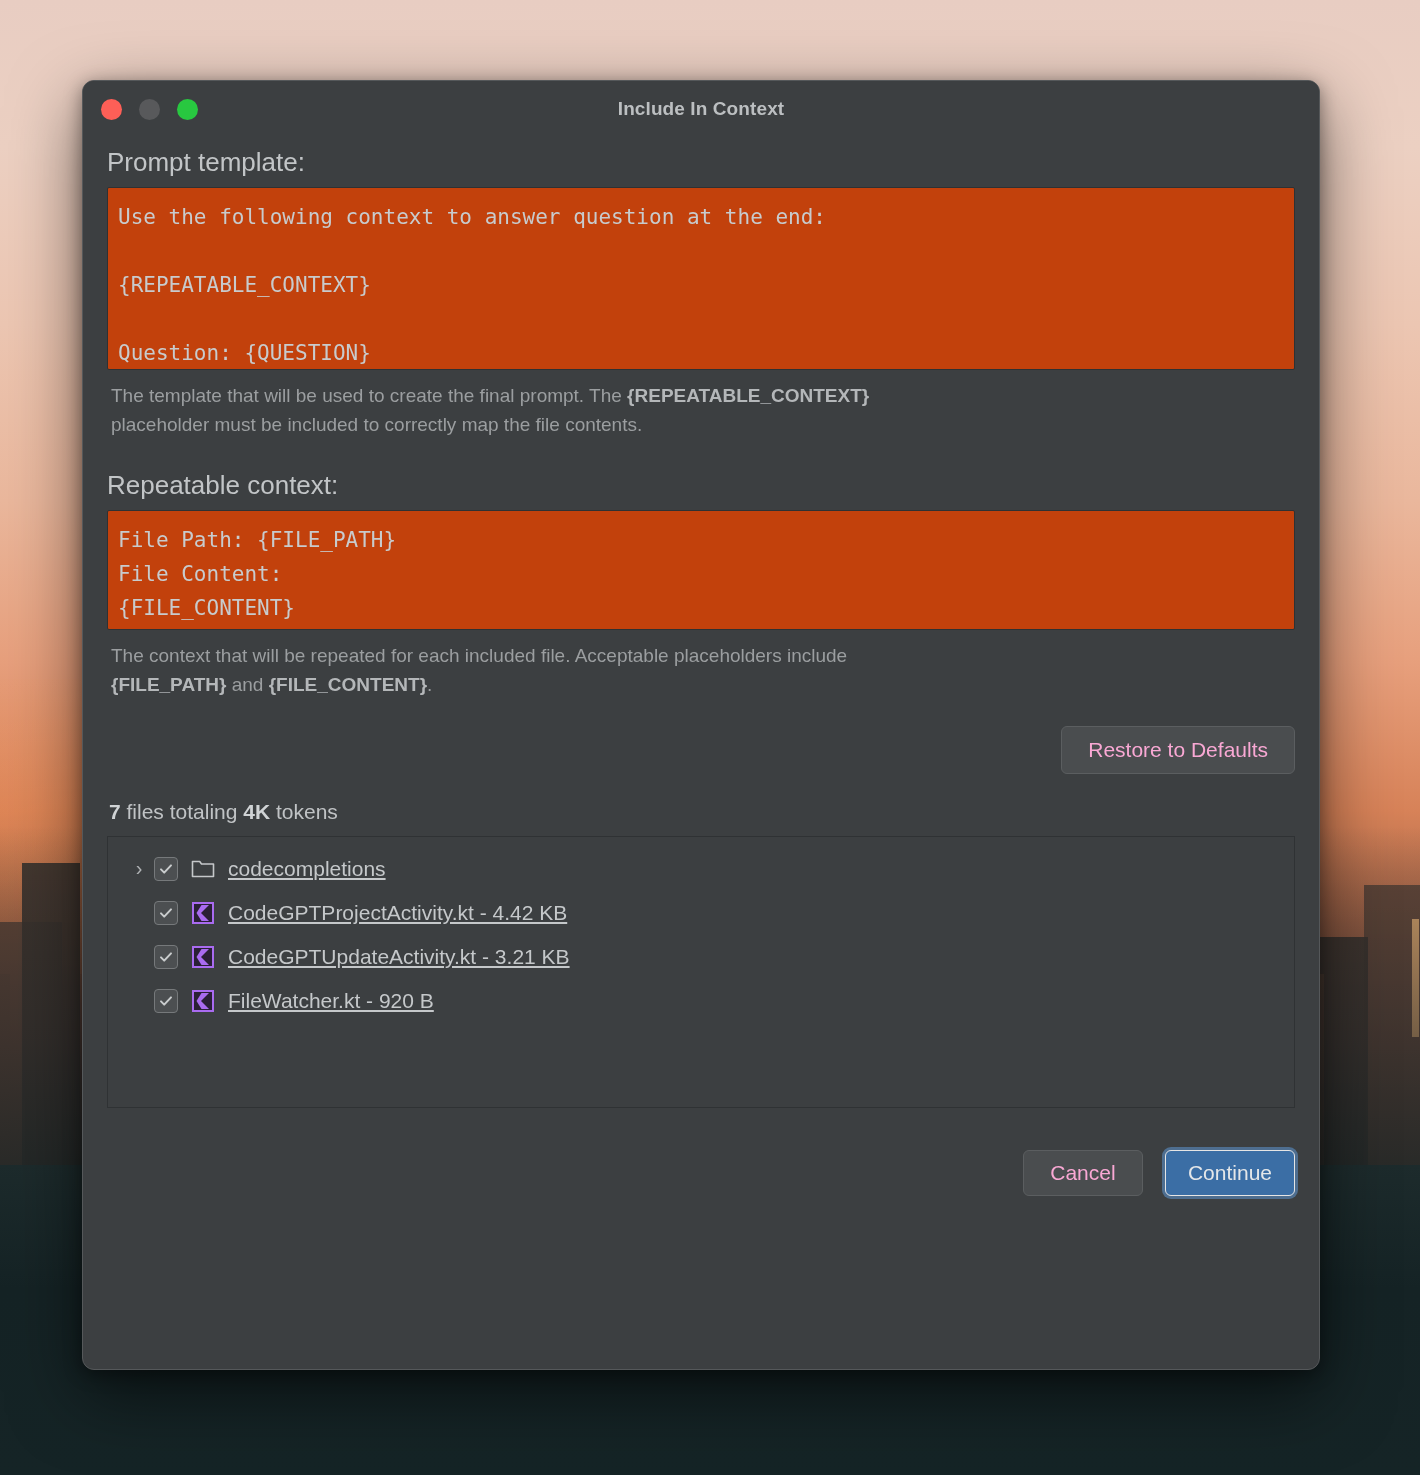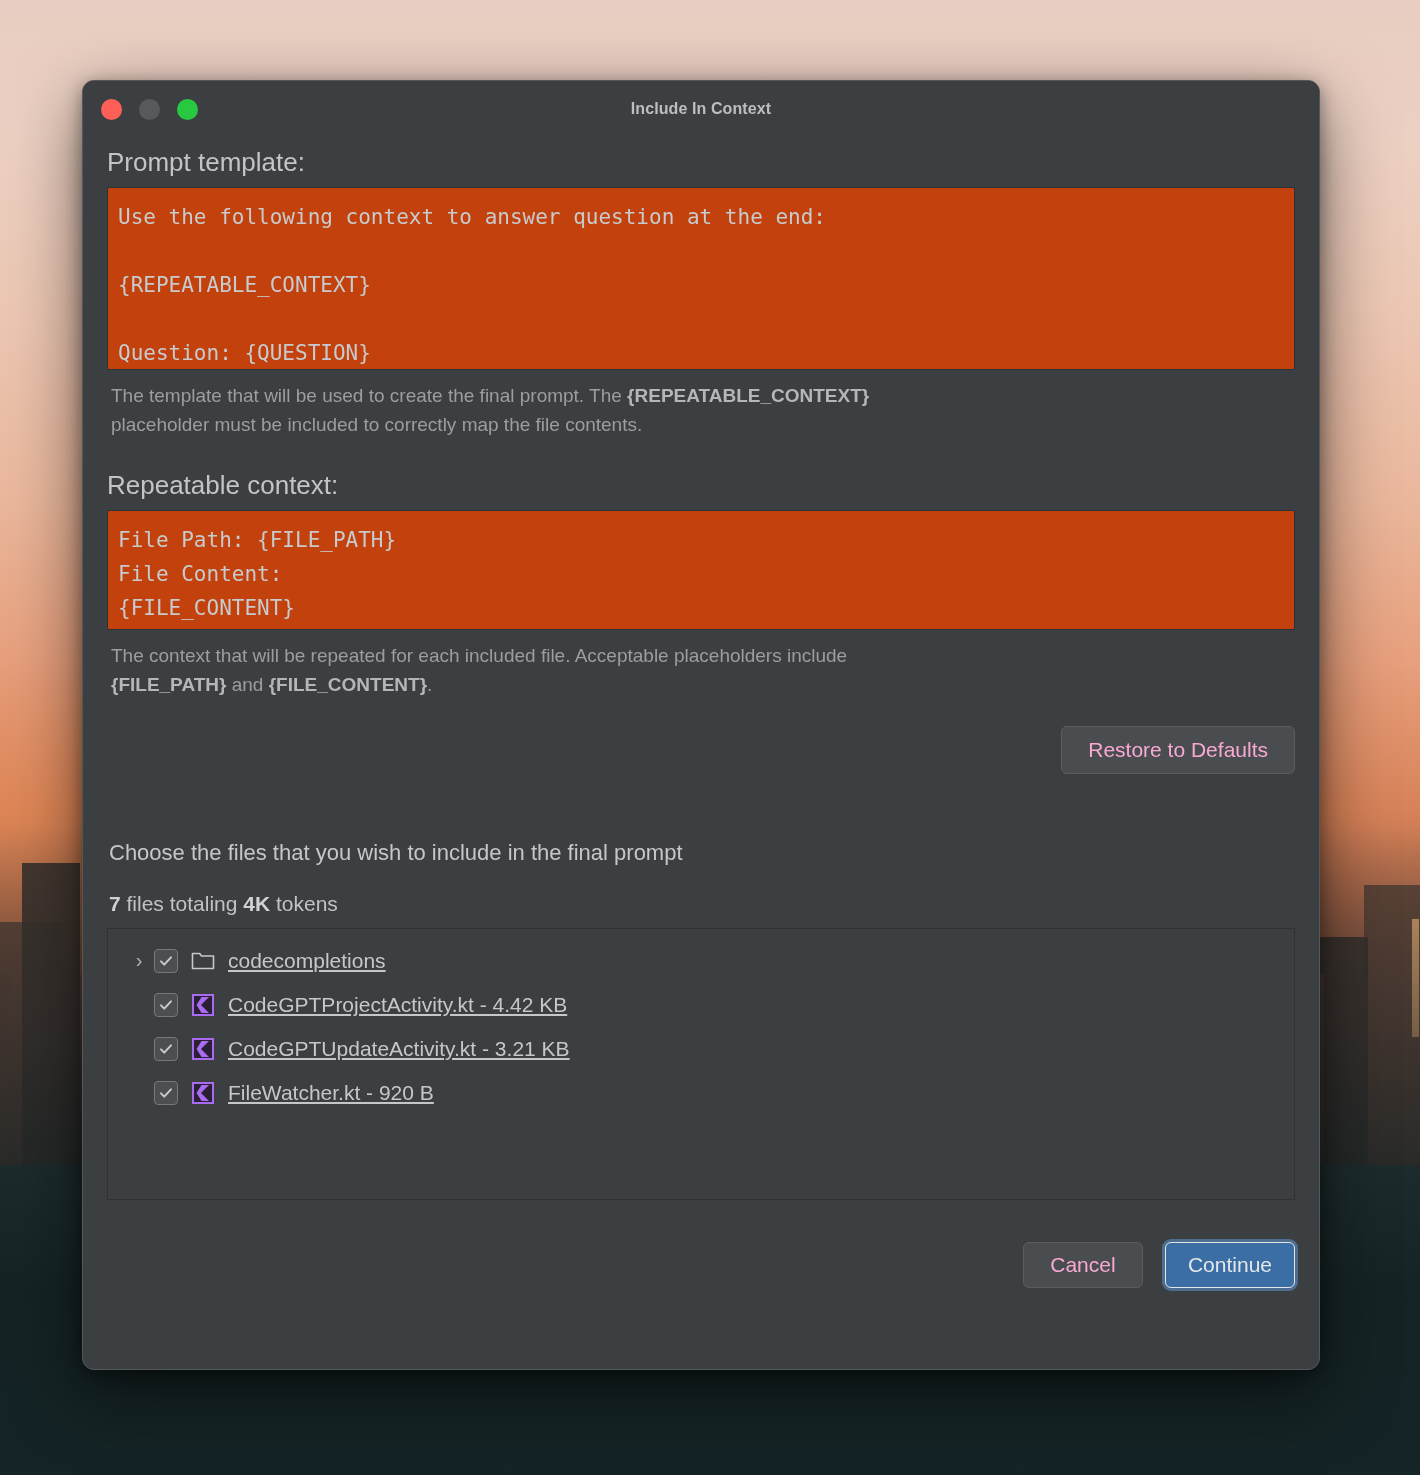--- a/index.html
+++ b/index.html
@@ -93,21 +93,21 @@
     gap: 17px;
   }
   .light {
     width: 21px; height: 21px;
     border-radius: 50%;
   }
   .light.red { background: #fe5f57; }
   .light.yellow { background: #58595b; }
   .light.green { background: #28c840; }
   .window-title {
-    font-size: 16px;
+    font-size: 19px;
     font-weight: bold;
     color: #bcbfc1;
     letter-spacing: .1px;
   }
 
   .content {
     padding: 0 24px 0 24px;
   }
 
   .field-label {
@@ -293,21 +293,20 @@
 {FILE_CONTENT}</div>
 
       <div class="help-text">
         <span>The context that will be repeated for each included file. Acceptable placeholders include </span><b>{FILE_PATH}</b><span> and </span><b>{FILE_CONTENT}</b><span>.</span>
       </div>
 
       <div class="restore-row">
         <button class="btn" id="restore-defaults-button">Restore to Defaults</button>
       </div>
 
-      <div class="section-heading">Choose the files that you wish to include in the final prompt</div>
 
       <div class="token-summary">
         <b>7</b><span> files totaling </span><b>4K</b><span> tokens</span>
       </div>
 
       <div class="file-list">
 
         <div class="file-row">
           <span class="expander">›</span>
           <span class="checkbox">

